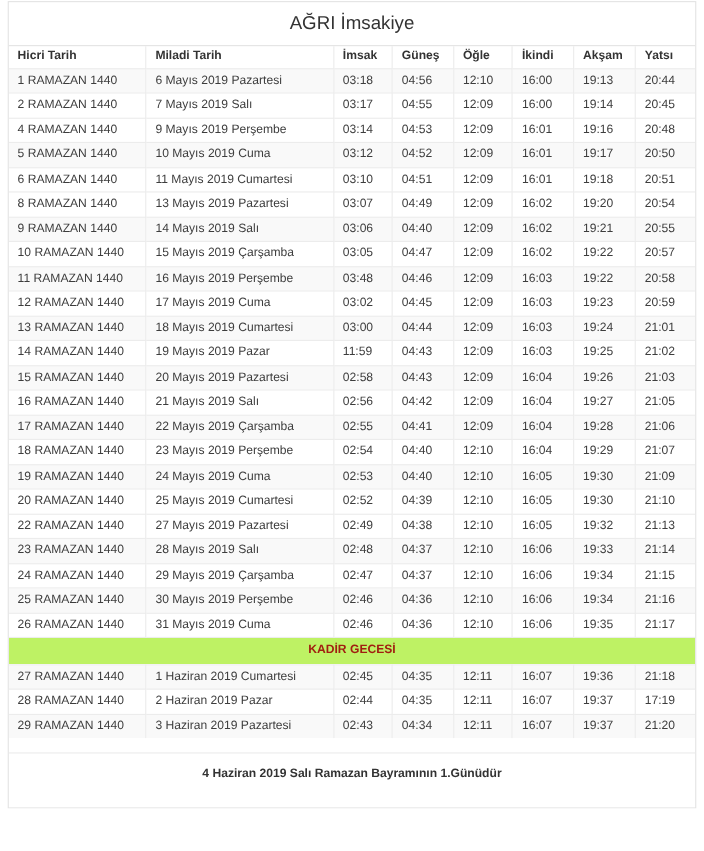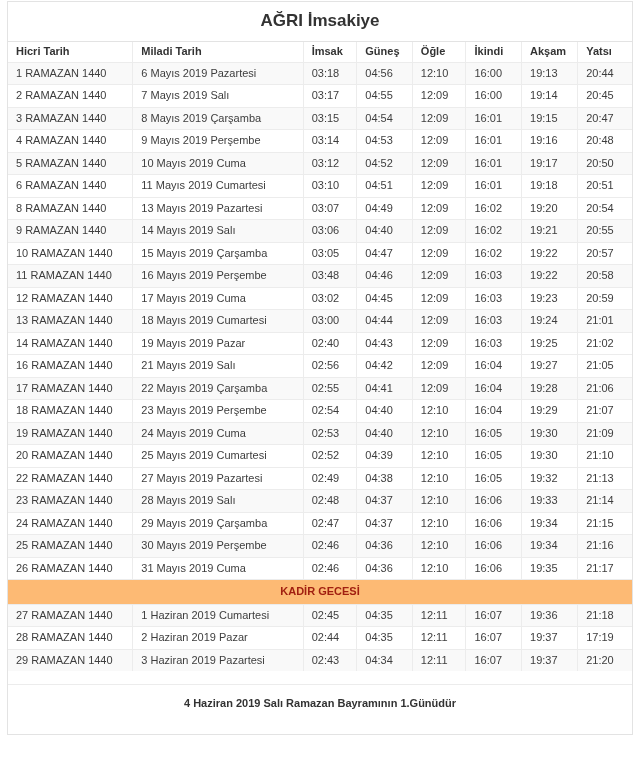--- a/index.html
+++ b/index.html
@@ -10,21 +10,21 @@
     width: 640px;
   }
   .page {
     margin: 1px 7px 0 7px;
     border: 1px solid #e3e3e3;
     background: #fff;
   }
   .title-bar {
     text-align: center;
     font-size: 17px;
-    font-weight: bold;
+    font-weight: normal;
     color: #333;
     padding: 9px 0 10px 0;
     border-bottom: 1px solid #e3e3e3;
   }
   table {
     width: 100%;
     border-collapse: collapse;
     border-style: hidden; 
     table-layout: fixed;
   }
@@ -106,30 +106,20 @@
         <tr>
           <td>2 RAMAZAN 1440</td>
           <td>7 Mayıs 2019 Salı</td>
           <td>03:17</td>
           <td>04:55</td>
           <td>12:09</td>
           <td>16:00</td>
           <td>19:14</td>
           <td>20:45</td>
         </tr>
-        <tr class="stripe">
-          <td>3 RAMAZAN 1440</td>
-          <td>8 Mayıs 2019 Çarşamba</td>
-          <td>03:15</td>
-          <td>04:54</td>
-          <td>12:09</td>
-          <td>16:01</td>
-          <td>19:15</td>
-          <td>20:47</td>
-        </tr>
         <tr>
           <td>4 RAMAZAN 1440</td>
           <td>9 Mayıs 2019 Perşembe</td>
           <td>03:14</td>
           <td>04:53</td>
           <td>12:09</td>
           <td>16:01</td>
           <td>19:16</td>
           <td>20:48</td>
         </tr>
@@ -209,26 +199,36 @@
           <td>03:00</td>
           <td>04:44</td>
           <td>12:09</td>
           <td>16:03</td>
           <td>19:24</td>
           <td>21:01</td>
         </tr>
         <tr>
           <td>14 RAMAZAN 1440</td>
           <td>19 Mayıs 2019 Pazar</td>
-          <td>02:40</td>
+          <td>11:59</td>
           <td>04:43</td>
           <td>12:09</td>
           <td>16:03</td>
           <td>19:25</td>
           <td>21:02</td>
+        </tr>
+        <tr class="stripe">
+          <td>15 RAMAZAN 1440</td>
+          <td>20 Mayıs 2019 Pazartesi</td>
+          <td>02:58</td>
+          <td>04:43</td>
+          <td>12:09</td>
+          <td>16:04</td>
+          <td>19:26</td>
+          <td>21:03</td>
         </tr>
         <tr>
           <td>16 RAMAZAN 1440</td>
           <td>21 Mayıs 2019 Salı</td>
           <td>02:56</td>
           <td>04:42</td>
           <td>12:09</td>
           <td>16:04</td>
           <td>19:27</td>
           <td>21:05</td>
@@ -317,21 +317,21 @@
           <td>26 RAMAZAN 1440</td>
           <td>31 Mayıs 2019 Cuma</td>
           <td>02:46</td>
           <td>04:36</td>
           <td>12:10</td>
           <td>16:06</td>
           <td>19:35</td>
           <td>21:17</td>
         </tr>
         <tr>
-          <td colspan="8" class="banner" style="background: #fdba74; color: rgb(161, 31, 16);">KADİR GECESİ</td>
+          <td colspan="8" class="banner" style="background: #bef264; color: rgb(161, 31, 16);">KADİR GECESİ</td>
         </tr>
         <tr class="stripe">
           <td>27 RAMAZAN 1440</td>
           <td>1 Haziran 2019 Cumartesi</td>
           <td>02:45</td>
           <td>04:35</td>
           <td>12:11</td>
           <td>16:07</td>
           <td>19:36</td>
           <td>21:18</td>

